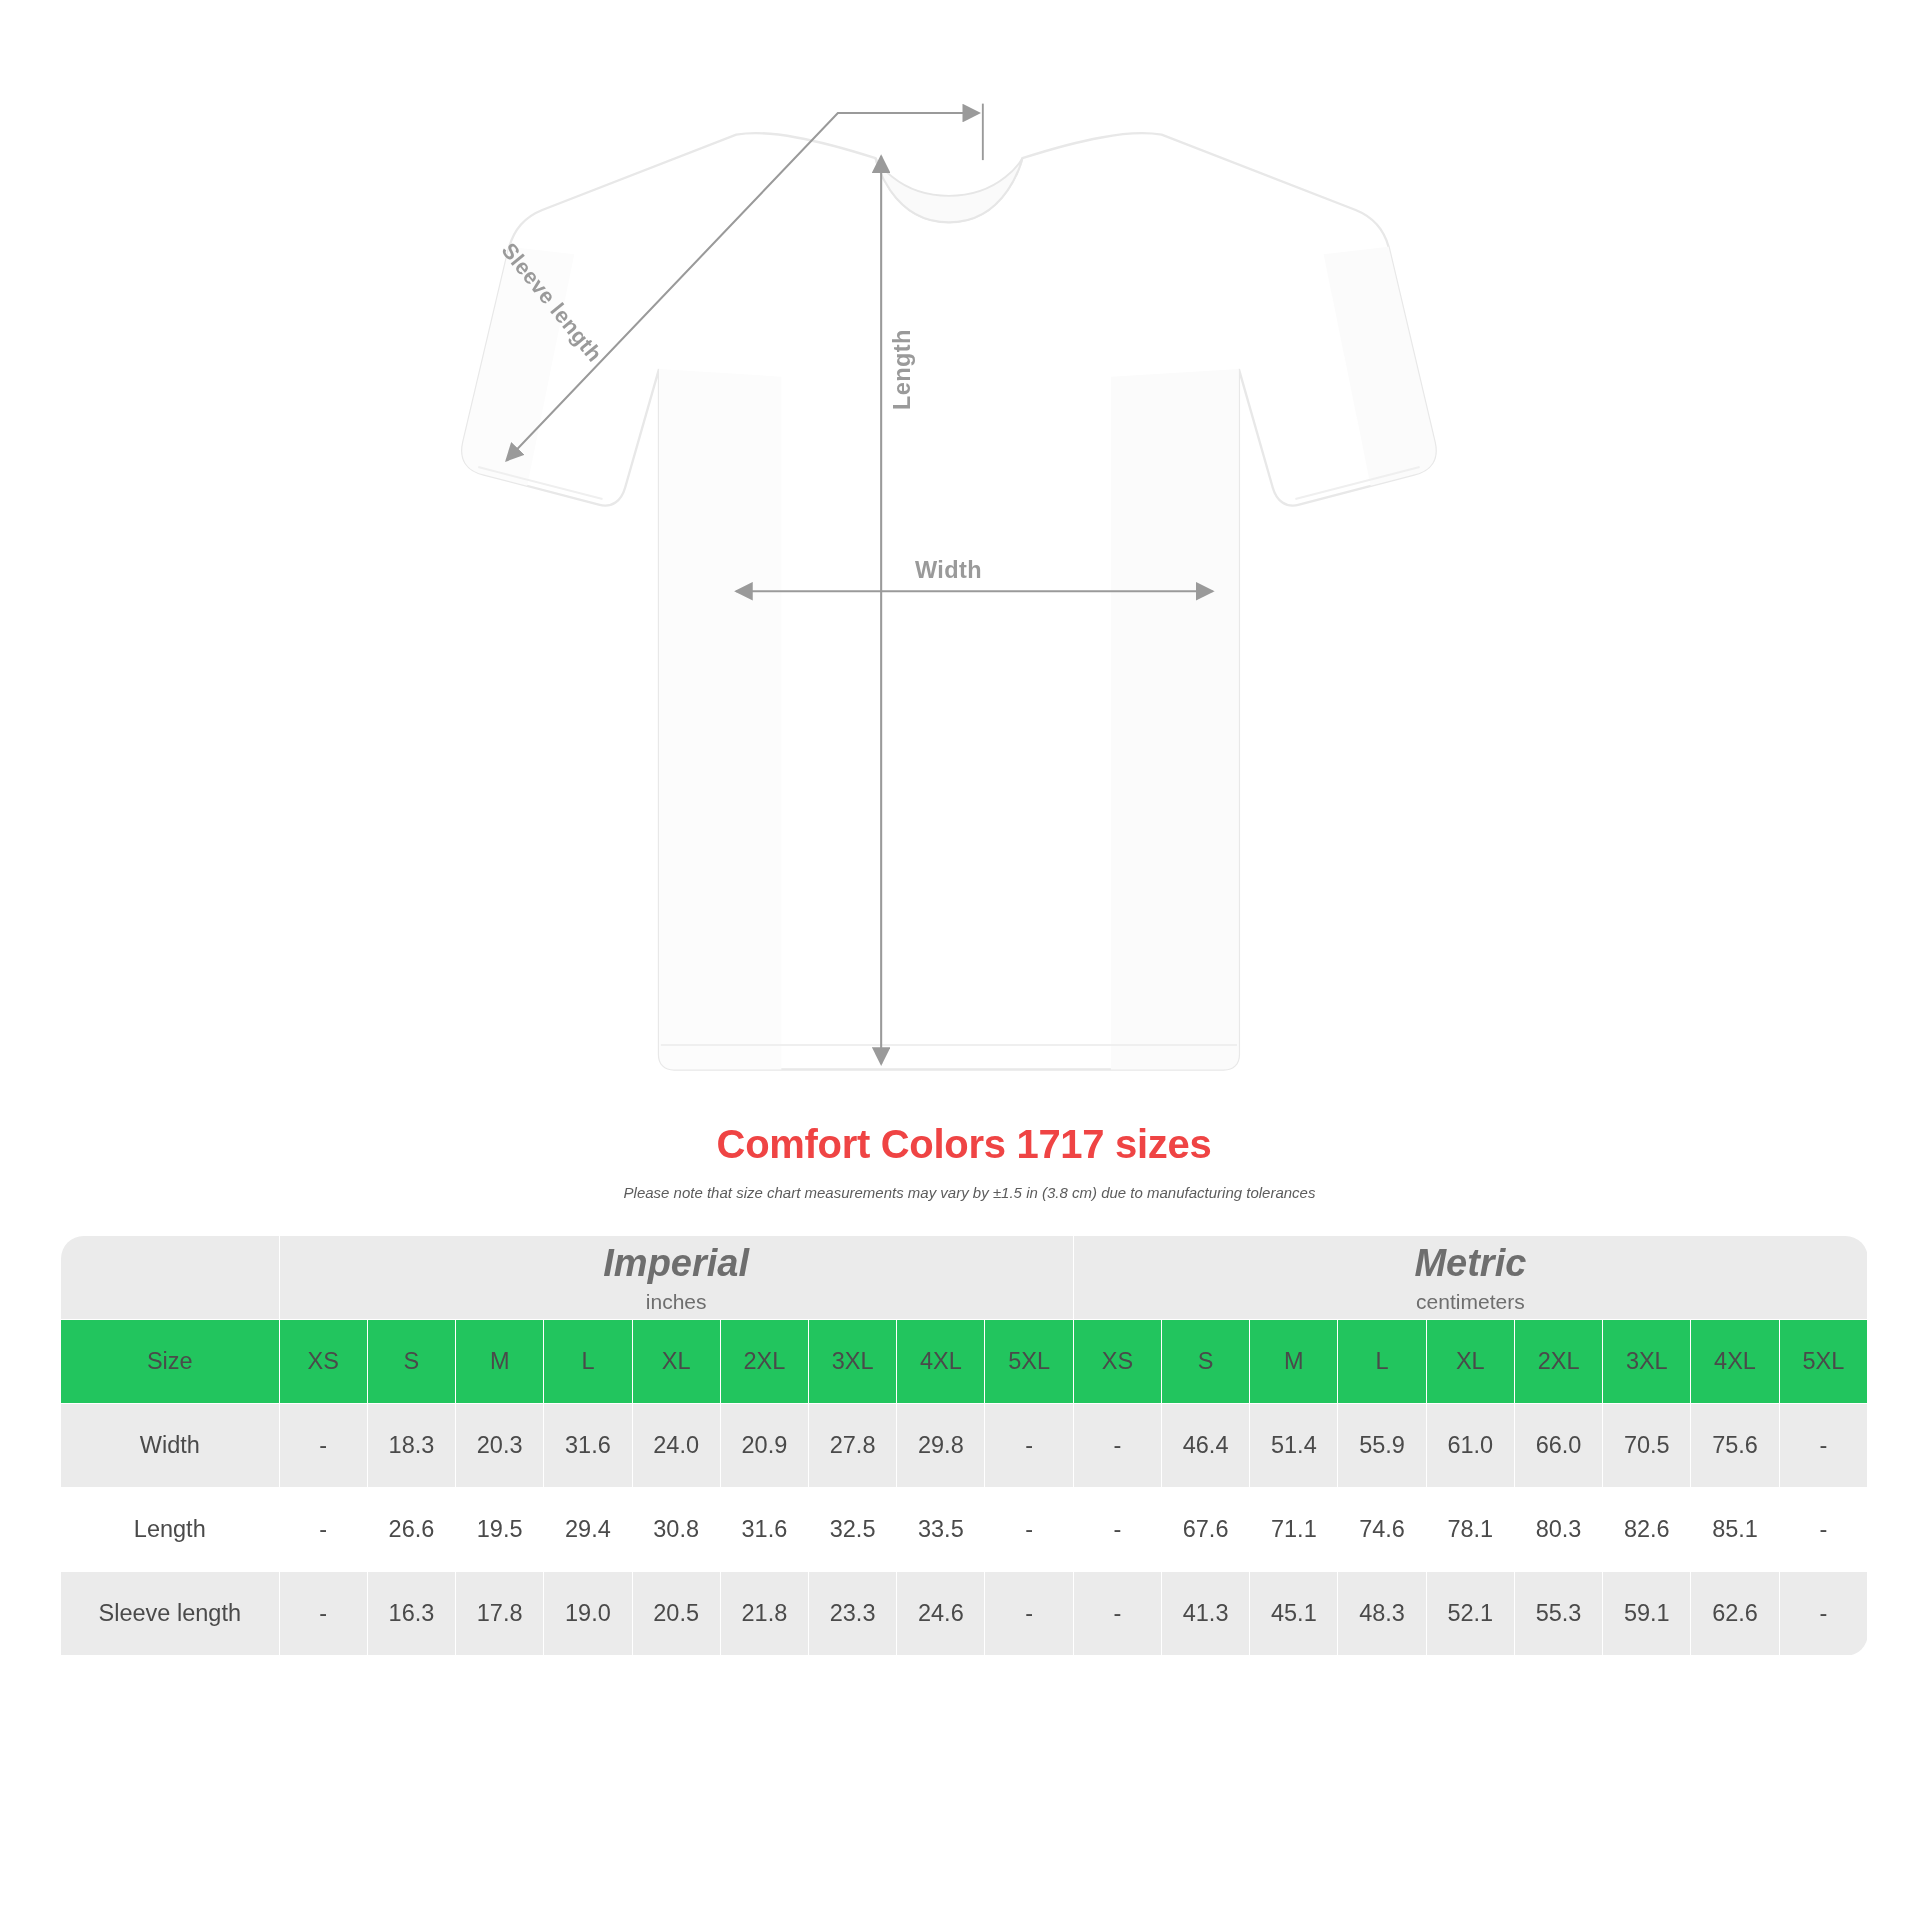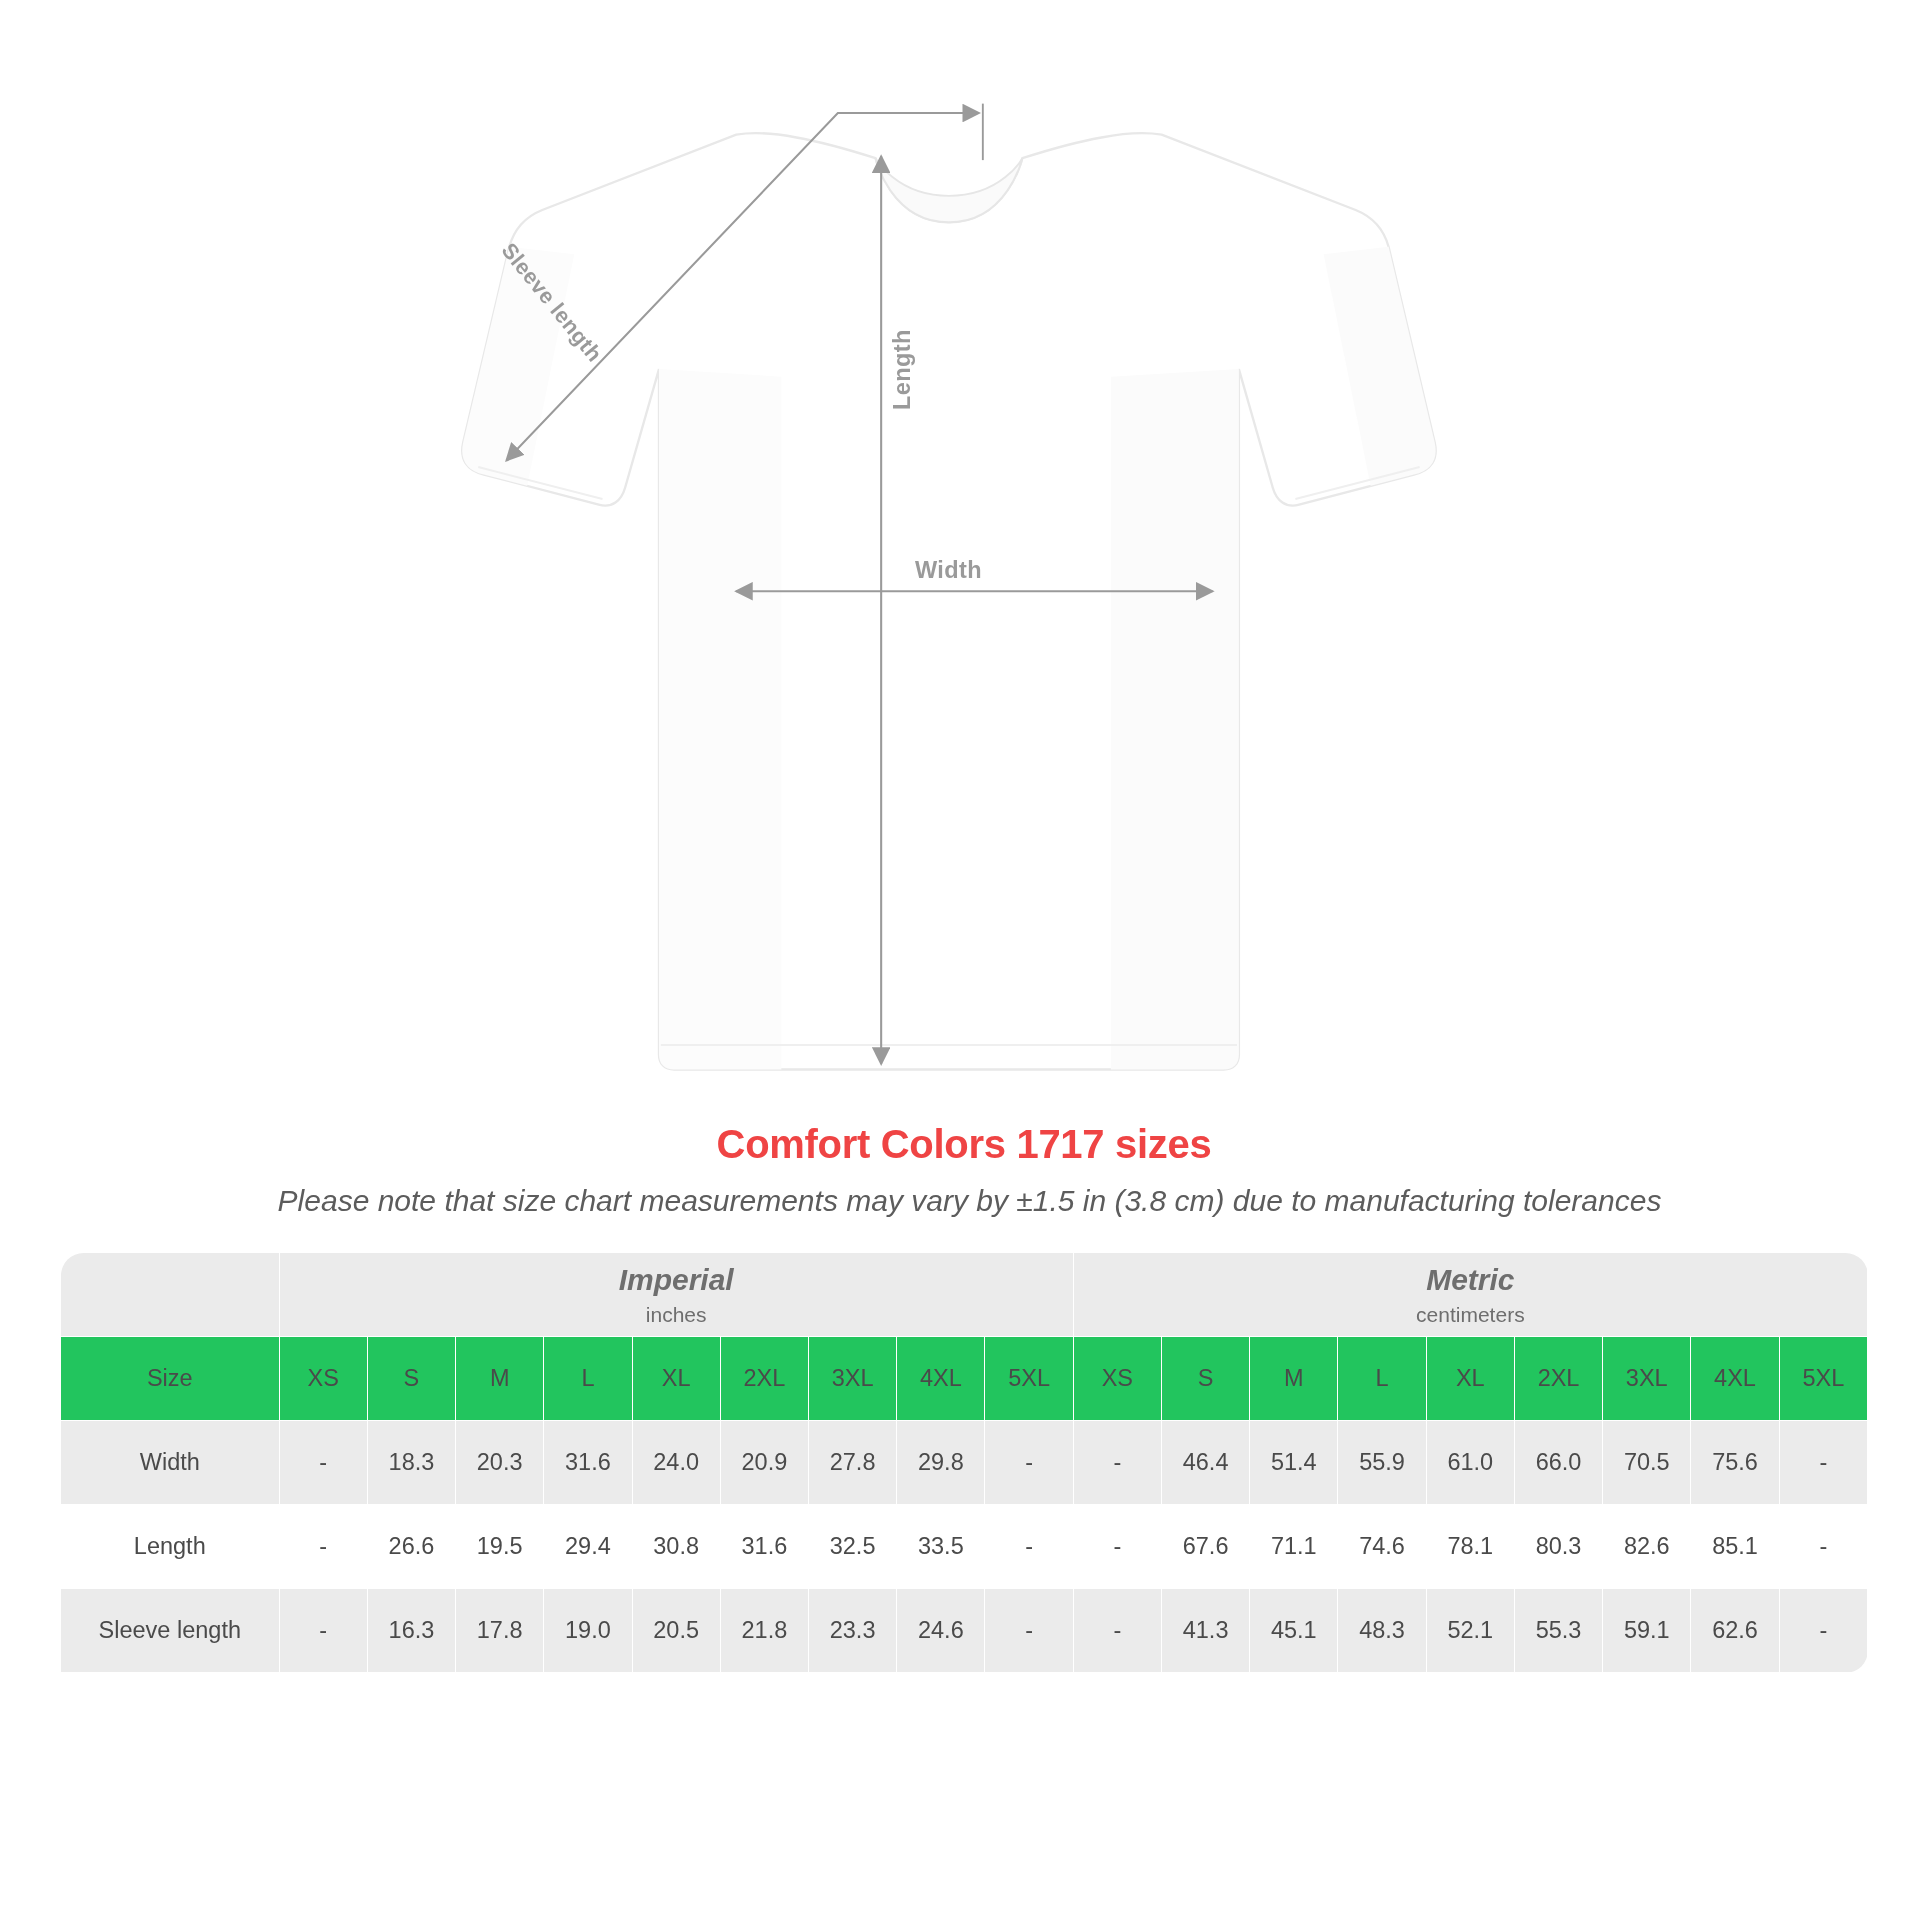--- a/index.html
+++ b/index.html
@@ -59,21 +59,21 @@
     text-align: center;
     margin-top: 11.3px;
   }
   .chart-title {
     font-size: 40px;
     font-weight: bold;
     color: #ef4444;
     letter-spacing: -0.3px;
   }
   .chart-note {
-    font-size: 30px;
+    font-size: 15px;
     font-style: italic;
     color: #5c5c5c;
     margin-top: 17px;
     padding-left: 11px;
   }
 
   
   .table-wrap {
     margin: 34px 60px 0 60px;
   }
@@ -92,21 +92,21 @@
     font-weight: normal;
   }
   .unit-head {
     background: #ebebeb;
     height: 132px;
     vertical-align: middle;
   }
   .unit-head.first { border-top-left-radius: 22.6px; }
   .unit-head.last  { border-top-right-radius: 22.6px; }
   .unit-name {
-    font-size: 30px;
+    font-size: 38px;
     font-weight: bold;
     font-style: italic;
     color: #6e6e6e;
   }
   .unit-sub {
     font-size: 21px;
     color: #6e6e6e;
     margin-top: 5.6px;
   }
   .row-head {

